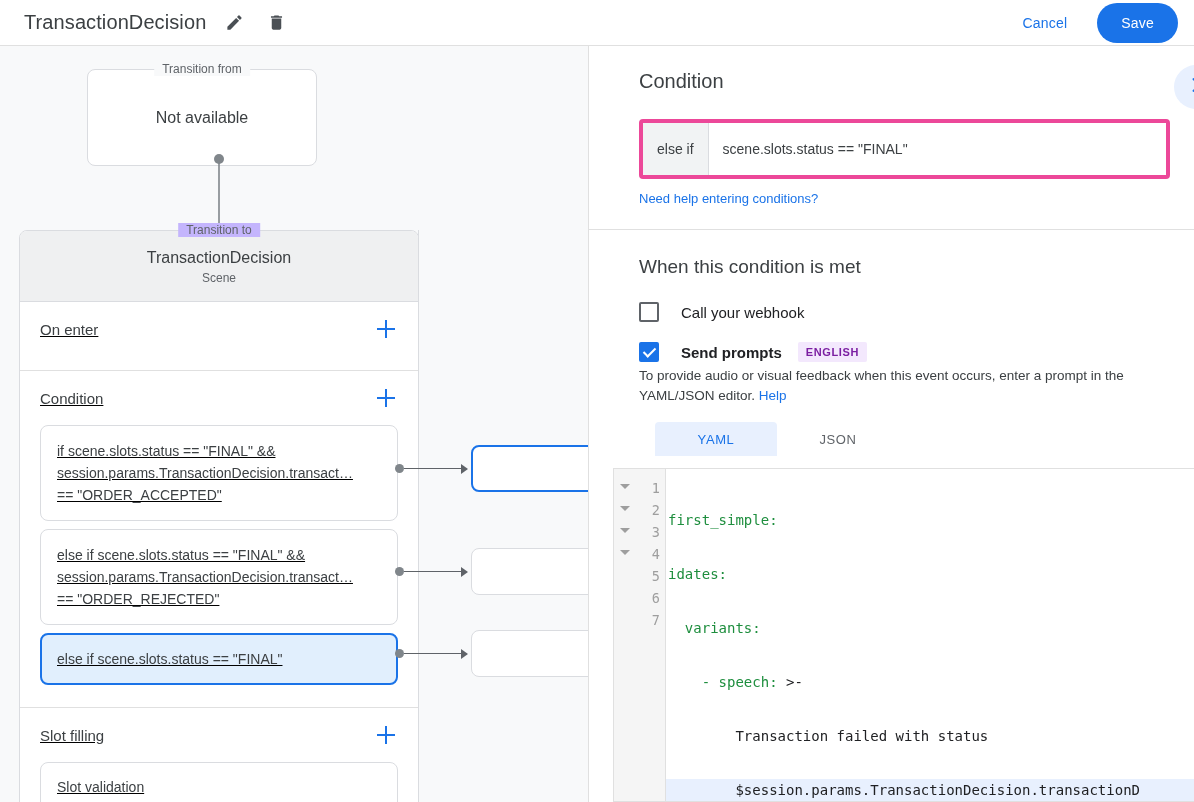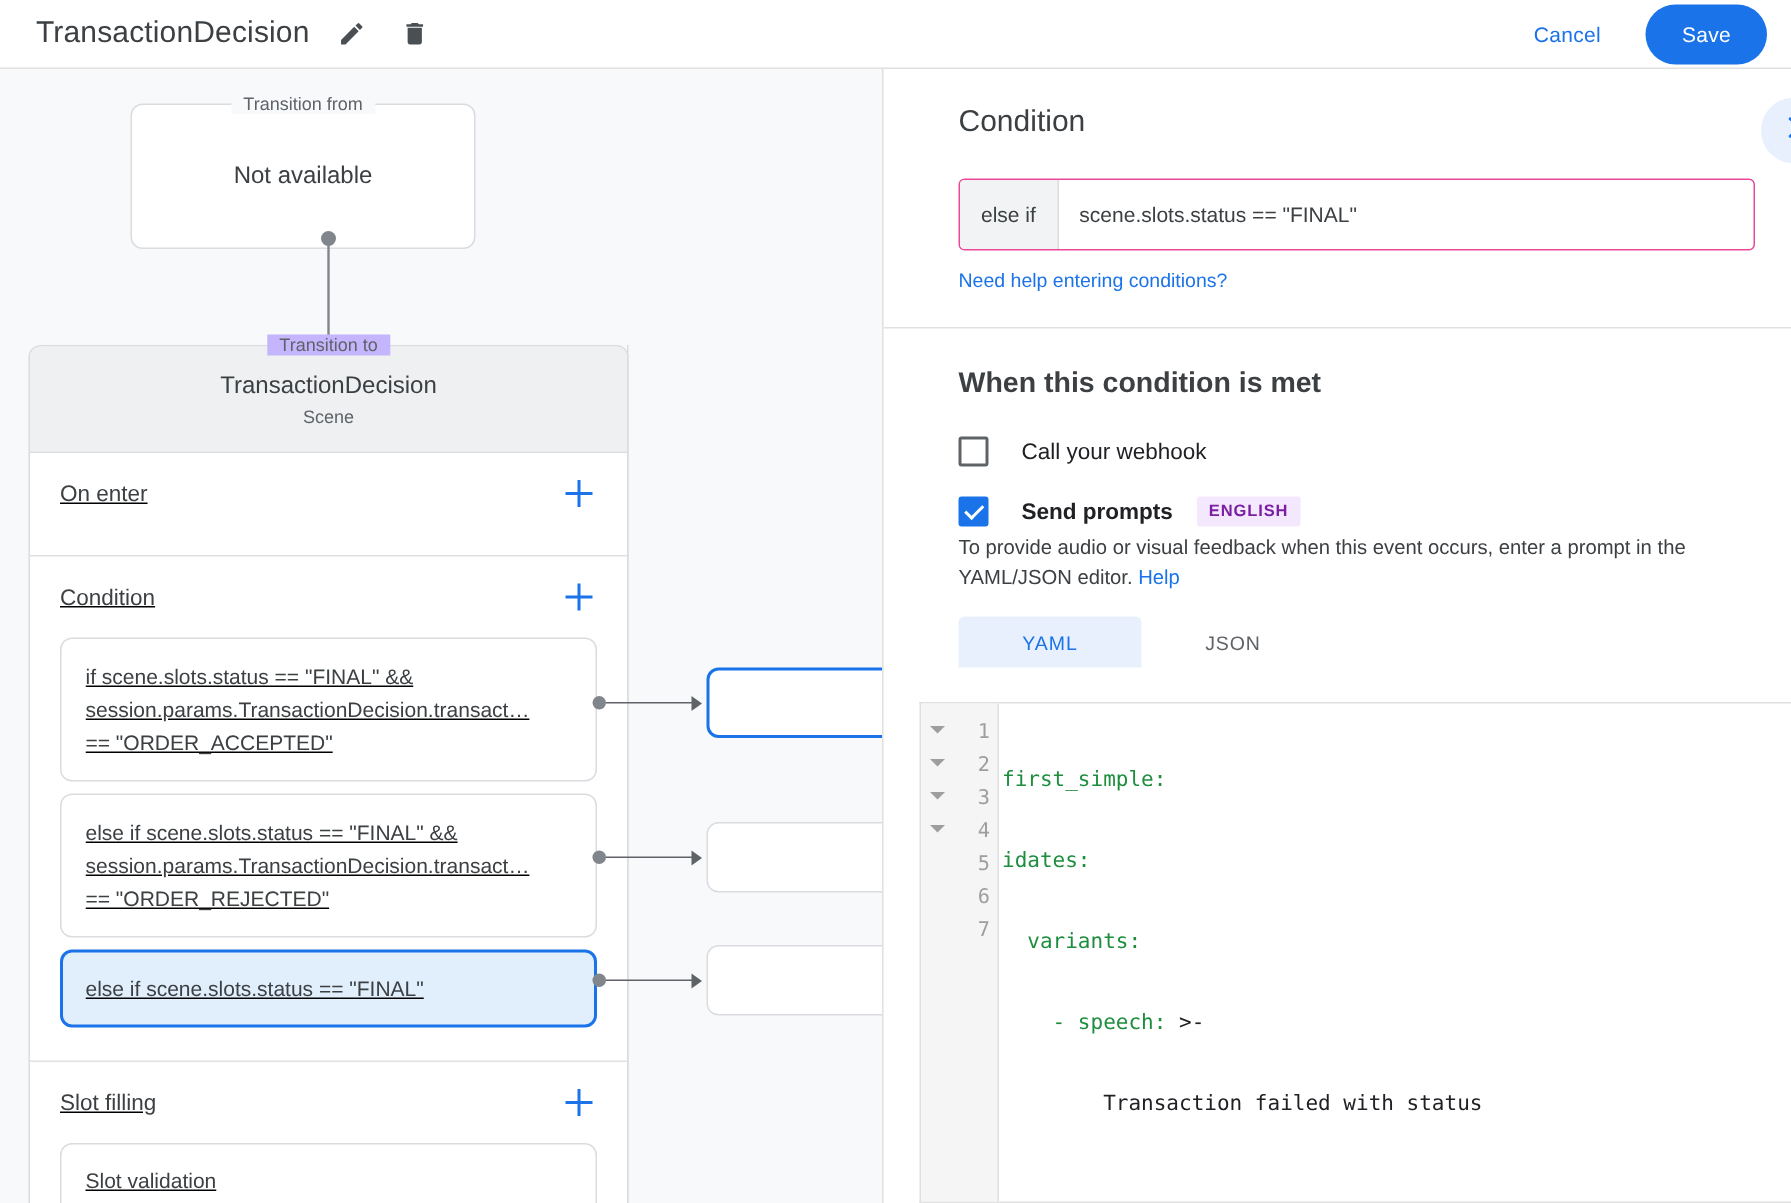--- a/index.html
+++ b/index.html
@@ -250,23 +250,23 @@
     width: 44px; height: 44px;
     background: #e8f0fe;
     border-radius: 22px 0 0 22px;
     display: flex; align-items: center; justify-content: center;
     cursor: pointer;
   }
 
   #condition-row {
     margin-left: 26px;
     display: flex;
-    border: 1px solid #ec4899;
+    border: 4px solid #ec4899;
     border-radius: 4px;
-    height: 48px;
+    height: 60px;
     overflow: hidden;
     background: #ffffff;
   }
   #condition-prefix {
     background: #f1f3f4;
     border-right: 1px solid #dadce0;
     padding: 0 14px;
     display: flex; align-items: center;
     font-size: 14px; color: #3c4043;
     white-space: nowrap;
@@ -286,21 +286,21 @@
     color: #1a73e8;
     text-decoration: none;
     cursor: pointer;
   }
 
   #panel-sec-met {
     padding: 26px 24px 0 50px;
   }
   #met-title {
     font-size: 19px; color: #3c4043;
-    font-weight: 700;
+    font-weight: 400;
     margin: 0 0 24px 0;
   }
   .cbrow {
     display: flex; align-items: center;
     margin-bottom: 20px;
   }
   .cbox {
     width: 20px; height: 20px;
     border: 2px solid #5f6368;
     border-radius: 2px;
@@ -343,21 +343,21 @@
     color: #3c4043;
     line-height: 20px;
     margin: -4px 0 16px 0;
     max-width: 556px;
   }
   #prompt-desc a { color: #1a73e8; text-decoration: none; cursor: pointer; }
 
   
   #editor-tabs {
     display: flex;
-    margin-left: 0px;
+    margin-left: 16px;
   }
   .etab {
     height: 34px;
     min-width: 122px;
     display: flex; align-items: center; justify-content: center;
     font-size: 13px;
     letter-spacing: .6px;
     color: #5f6368;
     cursor: pointer;
     border-radius: 4px 4px 0 0;
@@ -607,16 +607,17 @@
           <span>7</span>
         </div>
     </div>
 
     <div id="code-area">
       <div class="code-line"><span class="yk">first_simple:</span><span></span></div>
       <div class="code-line"><span class="yk">idates:</span><span></span></div>
       <div class="code-line"><span class="yk">  variants:</span><span></span></div>
       <div class="code-line"><span class="yk">    - speech:</span><span> &gt;-</span></div>
       <div class="code-line"><span>        Transaction failed with status</span></div>
+      <div class="code-line hl"><span>        $session.params.TransactionDecision.transactionD</span></div>
       
     </div>
   </div>
 </div>
 
 </body></html>

